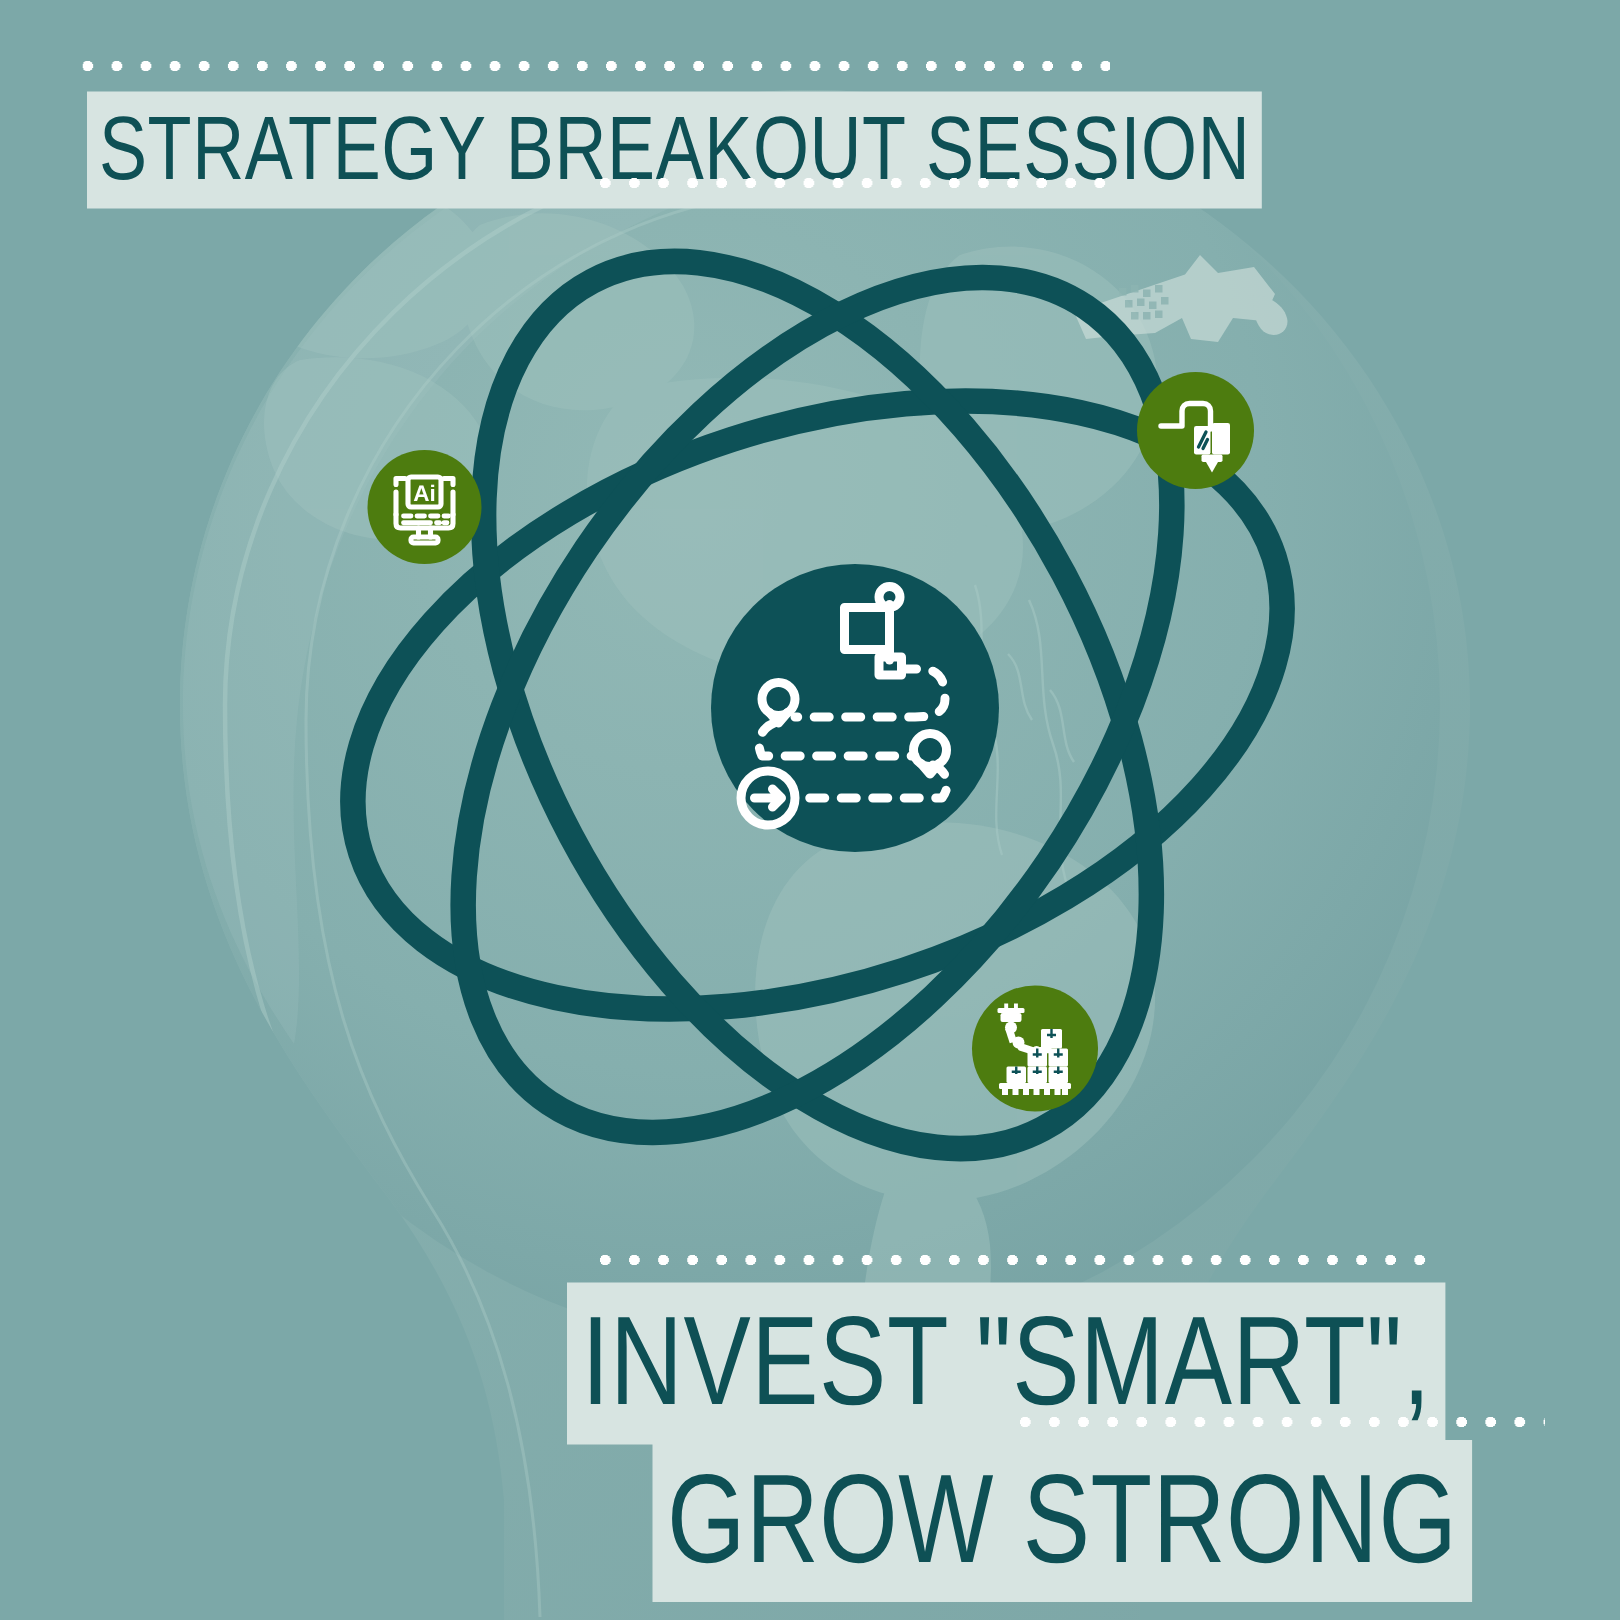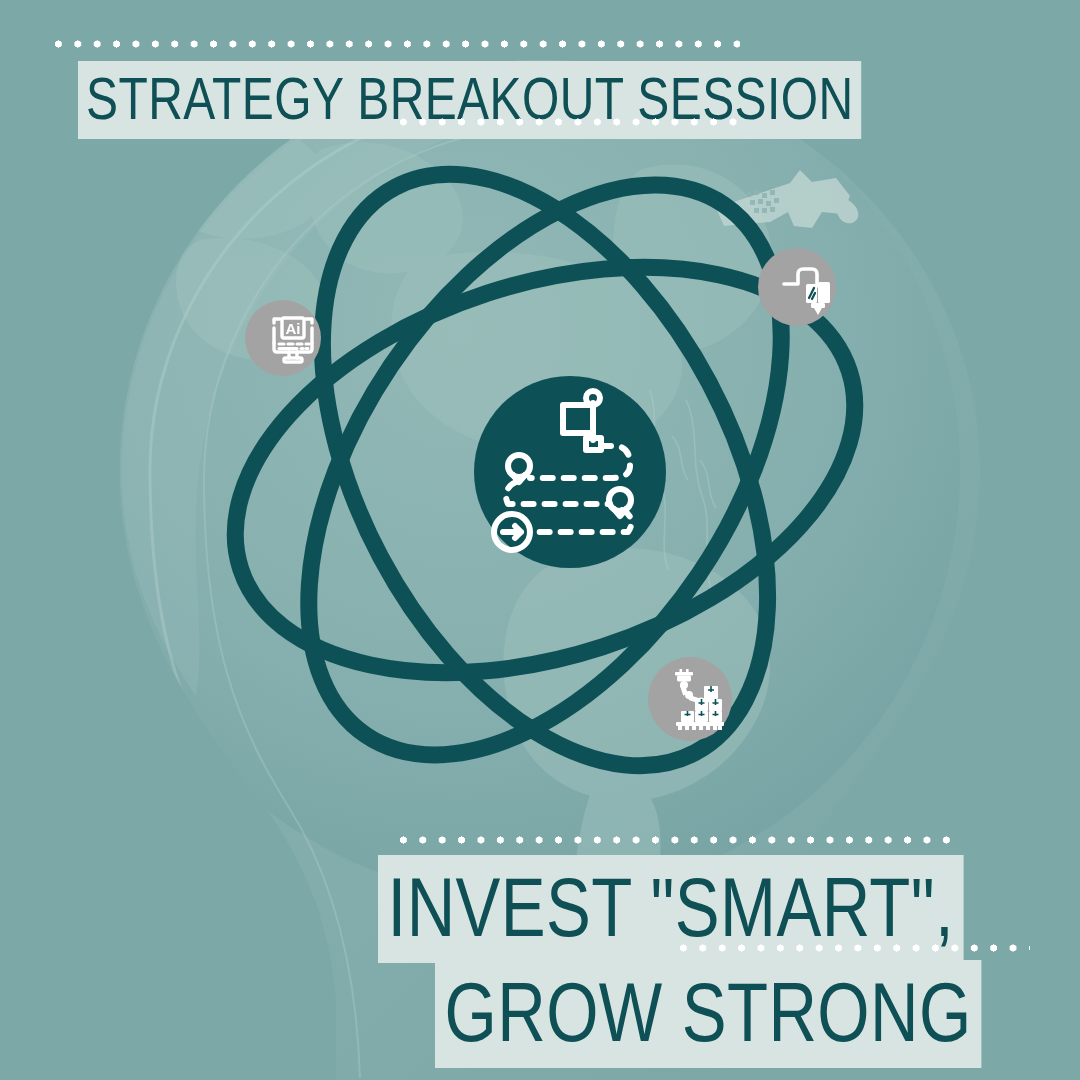--- a/index.html
+++ b/index.html
@@ -17,22 +17,22 @@
   .bulb-layer svg{display:block;width:1080px;height:1080px;}
 
   
   .atom{position:absolute;left:0;top:0;width:1080px;height:1080px;}
   .atom svg{display:block;width:1080px;height:1080px;}
 
   
   .node{
     position:absolute;
     border-radius:50%;
-    background:#a3a3a3;
-    display:flex;align-items:center;justify-content:flex-end;
+    background:#4d7c0f;
+    display:flex;align-items:center;justify-content:center;
   }
   .node svg{display:block;}
   .dots{
     display:block;
     height:8px;
     background-repeat:repeat-x;
     background-size:19.4px 8px;
     background-image:radial-gradient(circle 3.5px at 3.5px 4px,#FFFFFF 0 3.5px,rgba(255,255,255,0) 3.6px);
   }
   .hl{
@@ -42,21 +42,21 @@
     font-weight:400;
     letter-spacing:0.5px;
     white-space:nowrap;
     line-height:1;
     font-stretch:condensed;
     transform:scaleX(0.80);
     transform-origin:left center;
   }
 
   #title-dots-top{position:absolute;left:55px;top:40px;width:685px;}
-  #title-row{position:absolute;left:78px;top:61px;}
+  #title-row{position:absolute;left:58px;top:61px;}
   #title-text{
     font-size:60px;
     padding:8px 10px 10px 10px;
   }
   #title-dots-bottom{position:absolute;left:400px;top:118px;width:340px;}
 
   
   #tag-dots-top{position:absolute;left:400px;top:836px;width:555px;}
   #line1-row{position:absolute;left:378px;top:855px;}
   #line1-text{font-size:84px;padding:10px 12px 14px 12px;}

